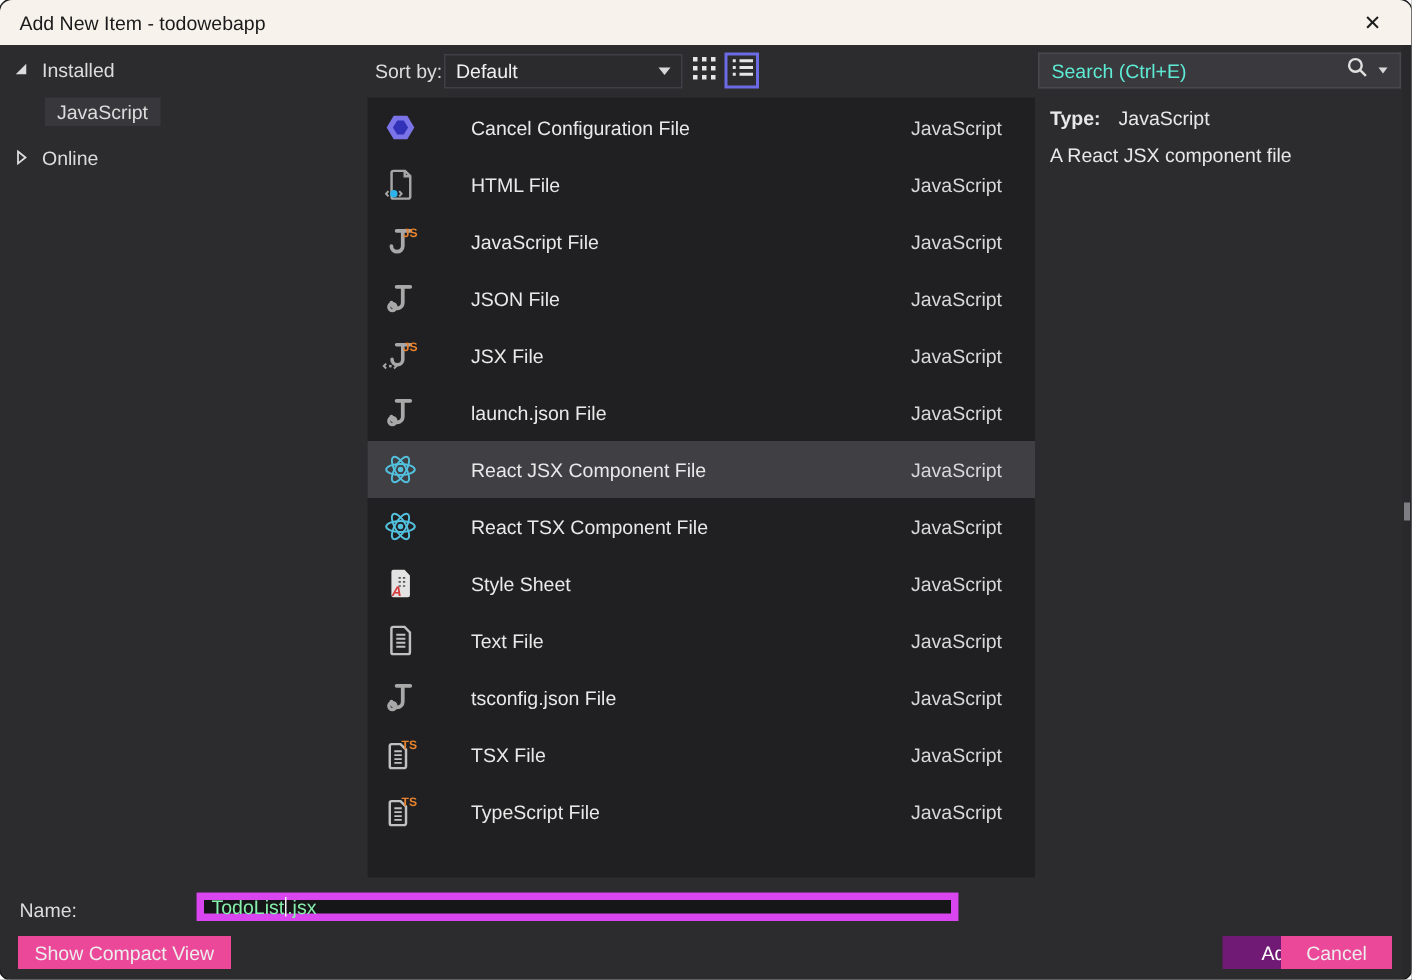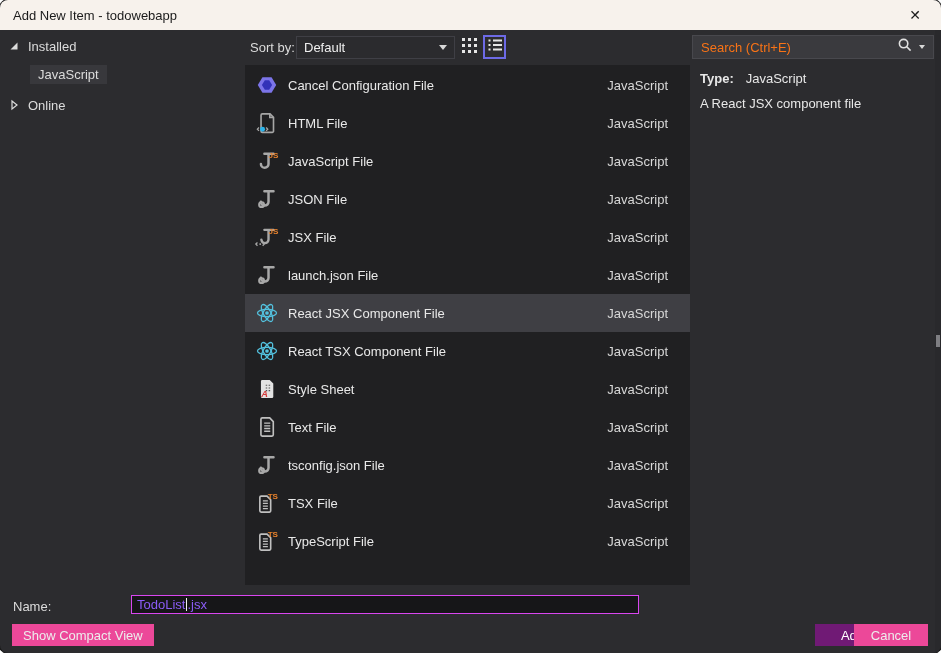--- a/index.html
+++ b/index.html
@@ -20,42 +20,42 @@
   
   .sort-label{position:absolute;left:250px;top:40px;font-size:13px;color:#DCDCDC;}
   .sort-dropdown{position:absolute;left:296px;top:36px;width:159px;height:23px;background:#2B2B2E;border:1px solid #3F3F45;color:#F0F0F0;font-size:13px;display:flex;align-items:center;padding:0 7px;cursor:pointer;}
   .sort-dropdown .dd-caret{margin-left:auto;width:0;height:0;border-left:4px solid transparent;border-right:4px solid transparent;border-top:5px solid #D8D8D8;}
   .view-btn{position:absolute;top:36px;width:21px;height:23px;display:flex;align-items:center;justify-content:center;cursor:pointer;}
   .view-btn.grid{left:459px;}
   .view-btn.list{left:483px;width:23px;height:24px;top:35px;border:2px solid #6D6AE6;}
 
   
   .search-box{position:absolute;left:692px;top:35px;width:242px;height:24px;background:#3A3A3E;border:1px solid #48484D;display:flex;align-items:center;padding:0 8px;cursor:text;}
-  .search-box .ph{font-size:13px;color:#f97316;}
+  .search-box .ph{font-size:13px;color:#5eead4;}
   .search-box .mag{margin-left:auto;}
   .search-box .sd-caret{width:0;height:0;border-left:3.5px solid transparent;border-right:3.5px solid transparent;border-top:4px solid #D8D8D8;margin-left:6px;}
 
   
   .list-panel{position:absolute;left:245px;top:65px;width:445px;height:520px;background:#202022;padding-top:1px;}
   .row{height:38px;display:flex;align-items:center;padding:0 22px 0 9px;cursor:pointer;}
   .row.selected{background:#3F3F44;}
-  .row-icon{width:26px;height:26px;flex:0 0 26px;margin-right:8px;}
+  .row-icon{width:26px;height:26px;flex:0 0 26px;margin-right:34px;}
   .row-icon svg{width:26px;height:26px;display:block;}
   .row-name{flex:1;font-size:13px;color:#E9E9E9;white-space:nowrap;overflow:hidden;}
   .row-type{font-size:13px;color:#D8D8D8;}
 
   
   .details{position:absolute;left:700px;top:71px;width:228px;color:#E8E8E8;font-size:13px;}
   .details .type-row{display:flex;gap:12px;}
   .details .type-label{font-weight:bold;}
   .details .desc{margin-top:10px;}
 
   
   .name-label{position:absolute;left:13px;top:599px;font-size:13px;color:#DCDCDC;}
-  .name-input{position:absolute;left:131px;top:595px;width:508px;height:19px;background:#161618;border:1px solid #d946ef;display:flex;align-items:center;padding:0 5px;font-size:13px;color:#8b5cf6;cursor:text;}
+  .name-input{position:absolute;left:131px;top:595px;width:508px;height:19px;background:#161618;border:5px solid #d946ef;display:flex;align-items:center;padding:0 5px;font-size:13px;color:#86efac;cursor:text;}
   .caret{display:inline-block;width:1px;height:13px;background:#F2F2F2;margin:0 0 0 1px;}
   .btn{position:absolute;top:624px;height:22px;display:flex;align-items:center;justify-content:center;font-size:13px;cursor:pointer;}
   .btn.gray{background:#ec4899;color:#EDEDED;}
   .btn.compact{left:12px;padding:0 11px;}
   .btn.add{left:772px;width:75px;background:#701a75;color:#FFFFFF;margin-left:43px;}
   .btn.cancel{left:854px;width:74px;}
 
   
   .scrollbar{position:absolute;right:0;top:30px;width:6px;bottom:0;background:#29292C;}
   .scroll-thumb{position:absolute;top:305px;left:1px;width:4px;height:12px;background:#7E7E82;}

